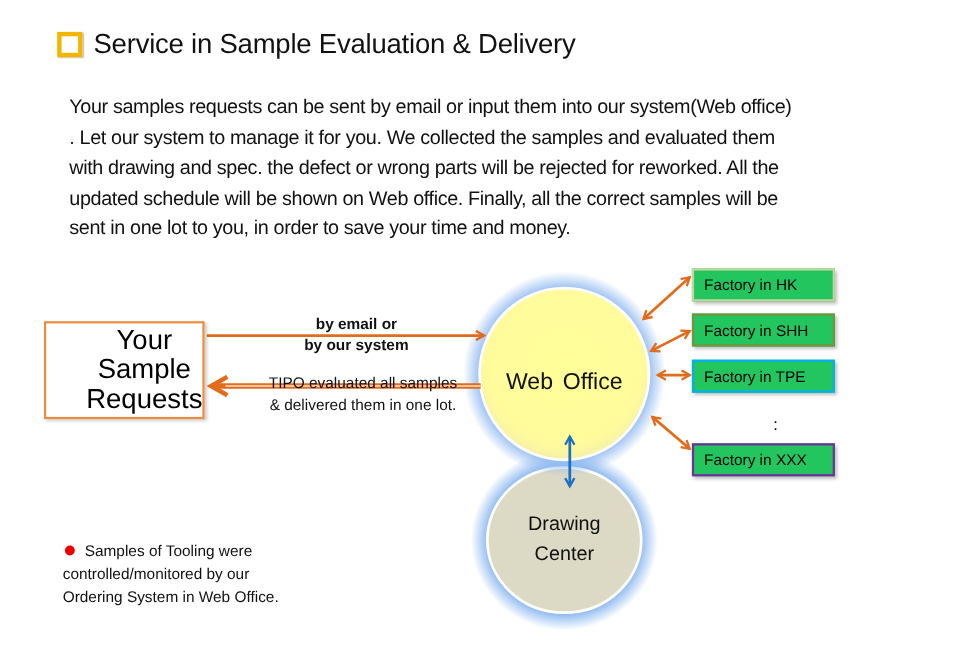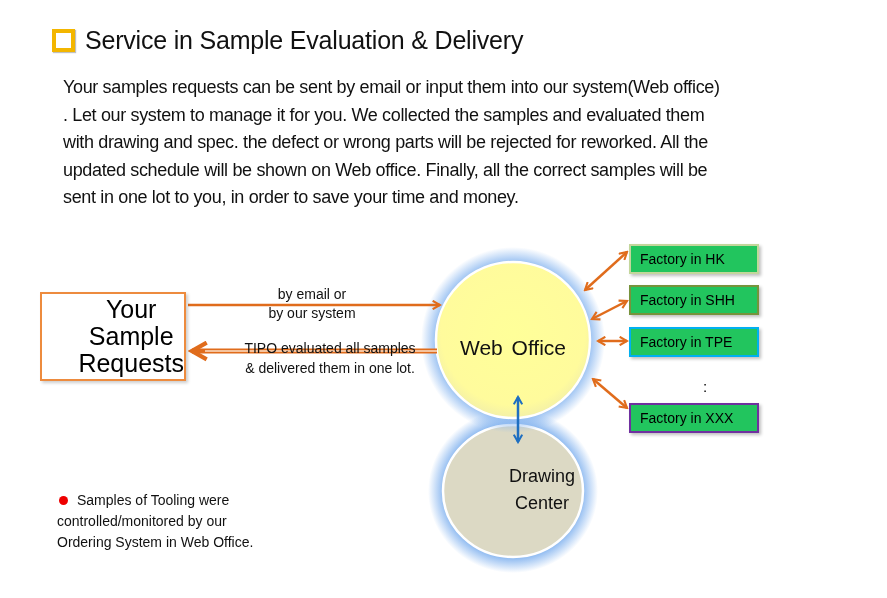--- a/index.html
+++ b/index.html
@@ -2,21 +2,21 @@
 <html><head>
 <meta charset="utf-8">
 <style>
   html, body { margin:0; padding:0; }
   body { width:887px; height:598px; background:#ffffff; position:relative; overflow:hidden;
          font-family:"Liberation Sans", "DejaVu Sans", sans-serif; color:#000; }
   .title-row { position:absolute; left:52px; top:24px; height:32px; display:flex; align-items:center; }
   .title-icon { width:15px; height:15px; border:4px solid #f3b600; background:#fff; box-sizing:content-box;
                 box-shadow:1px 1px 1px rgba(0,0,0,0.25); margin-right:10px; }
   .title-text { font-size:25px; color:#111; letter-spacing:-0.2px; }
-  .body-text { position:absolute; left:63px; top:74px; width:790px; font-size:18px; line-height:27.5px; color:#111;
+  .body-text { position:absolute; left:63px; top:84px; width:790px; font-size:18px; line-height:27.5px; color:#111;
                letter-spacing:-0.35px; }
   .body-text p { margin:0; }
 
   svg.diagram { position:absolute; left:0; top:0; }
   .req-box { position:absolute; left:40px; top:292px; width:146px; height:89px; border:2.5px solid #ed8b3e;
              background:#fff; box-sizing:border-box; display:flex; align-items:center; justify-content:flex-end;
              text-align:center; font-size:25px; line-height:27px; box-shadow:2px 2px 3px rgba(0,0,0,0.2); }
   .edge-label { position:absolute; text-align:center; font-size:14px; line-height:19px; color:#111; }
   .factory { position:absolute; left:629px; width:130px; height:30px; background:#22c55e; box-sizing:border-box;
              font-size:14px; display:flex; align-items:center; padding-left:9px; border:2.5px solid;
@@ -86,31 +86,31 @@
 </svg>
 
 <div class="req-box">
   <div>
     <div>Your</div>
     <div>Sample</div>
     <div>Requests</div>
   </div>
 </div>
 
-<div class="edge-label" style="left:222px; top:285px; width:180px;">
+<div class="edge-label" style="left:234px; top:285px; width:180px;font-weight:bold;">
   <div>by email or</div>
   <div>by our system</div>
 </div>
 <div class="edge-label" style="left:220px; top:338px; width:220px; line-height:20px;">
   <div>TIPO evaluated all samples</div>
   <div>&amp; delivered them in one lot.</div>
 </div>
 
 <div class="circle-label" style="left:436px; top:336px; width:154px; font-size:21px; word-spacing:3px;">Web  Office</div>
-<div class="circle-label" style="left:443px; top:463px; width:140px; font-size:18px; line-height:27px;padding-left:29px;">
+<div class="circle-label" style="left:443px; top:463px; width:140px; font-size:18px; line-height:27px;">
   <div>Drawing</div>
   <div>Center</div>
 </div>
 
 <div class="factory" style="top:244px; border-color:#c3d69b;">Factory in HK</div>
 <div class="factory" style="top:285px; border-color:#77933c;">Factory in SHH</div>
 <div class="factory" style="top:327px; border-color:#00b0f0;">Factory in TPE</div>
 <div class="ellipsis">:</div>
 <div class="factory" style="top:403px; border-color:#7030a0;">Factory in XXX</div>
 

